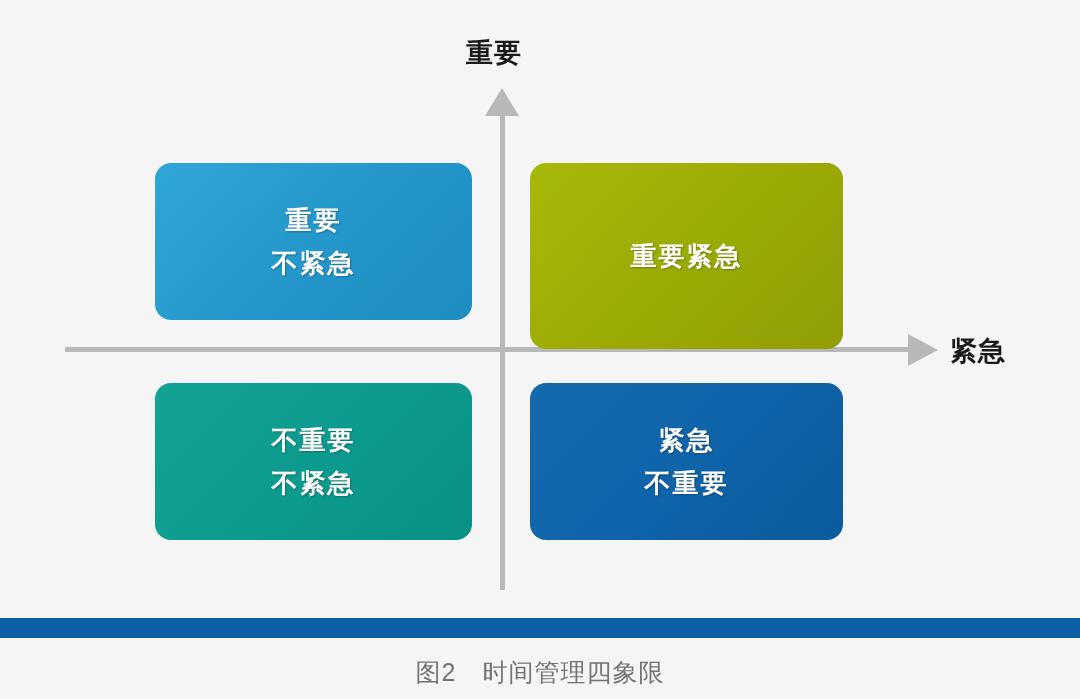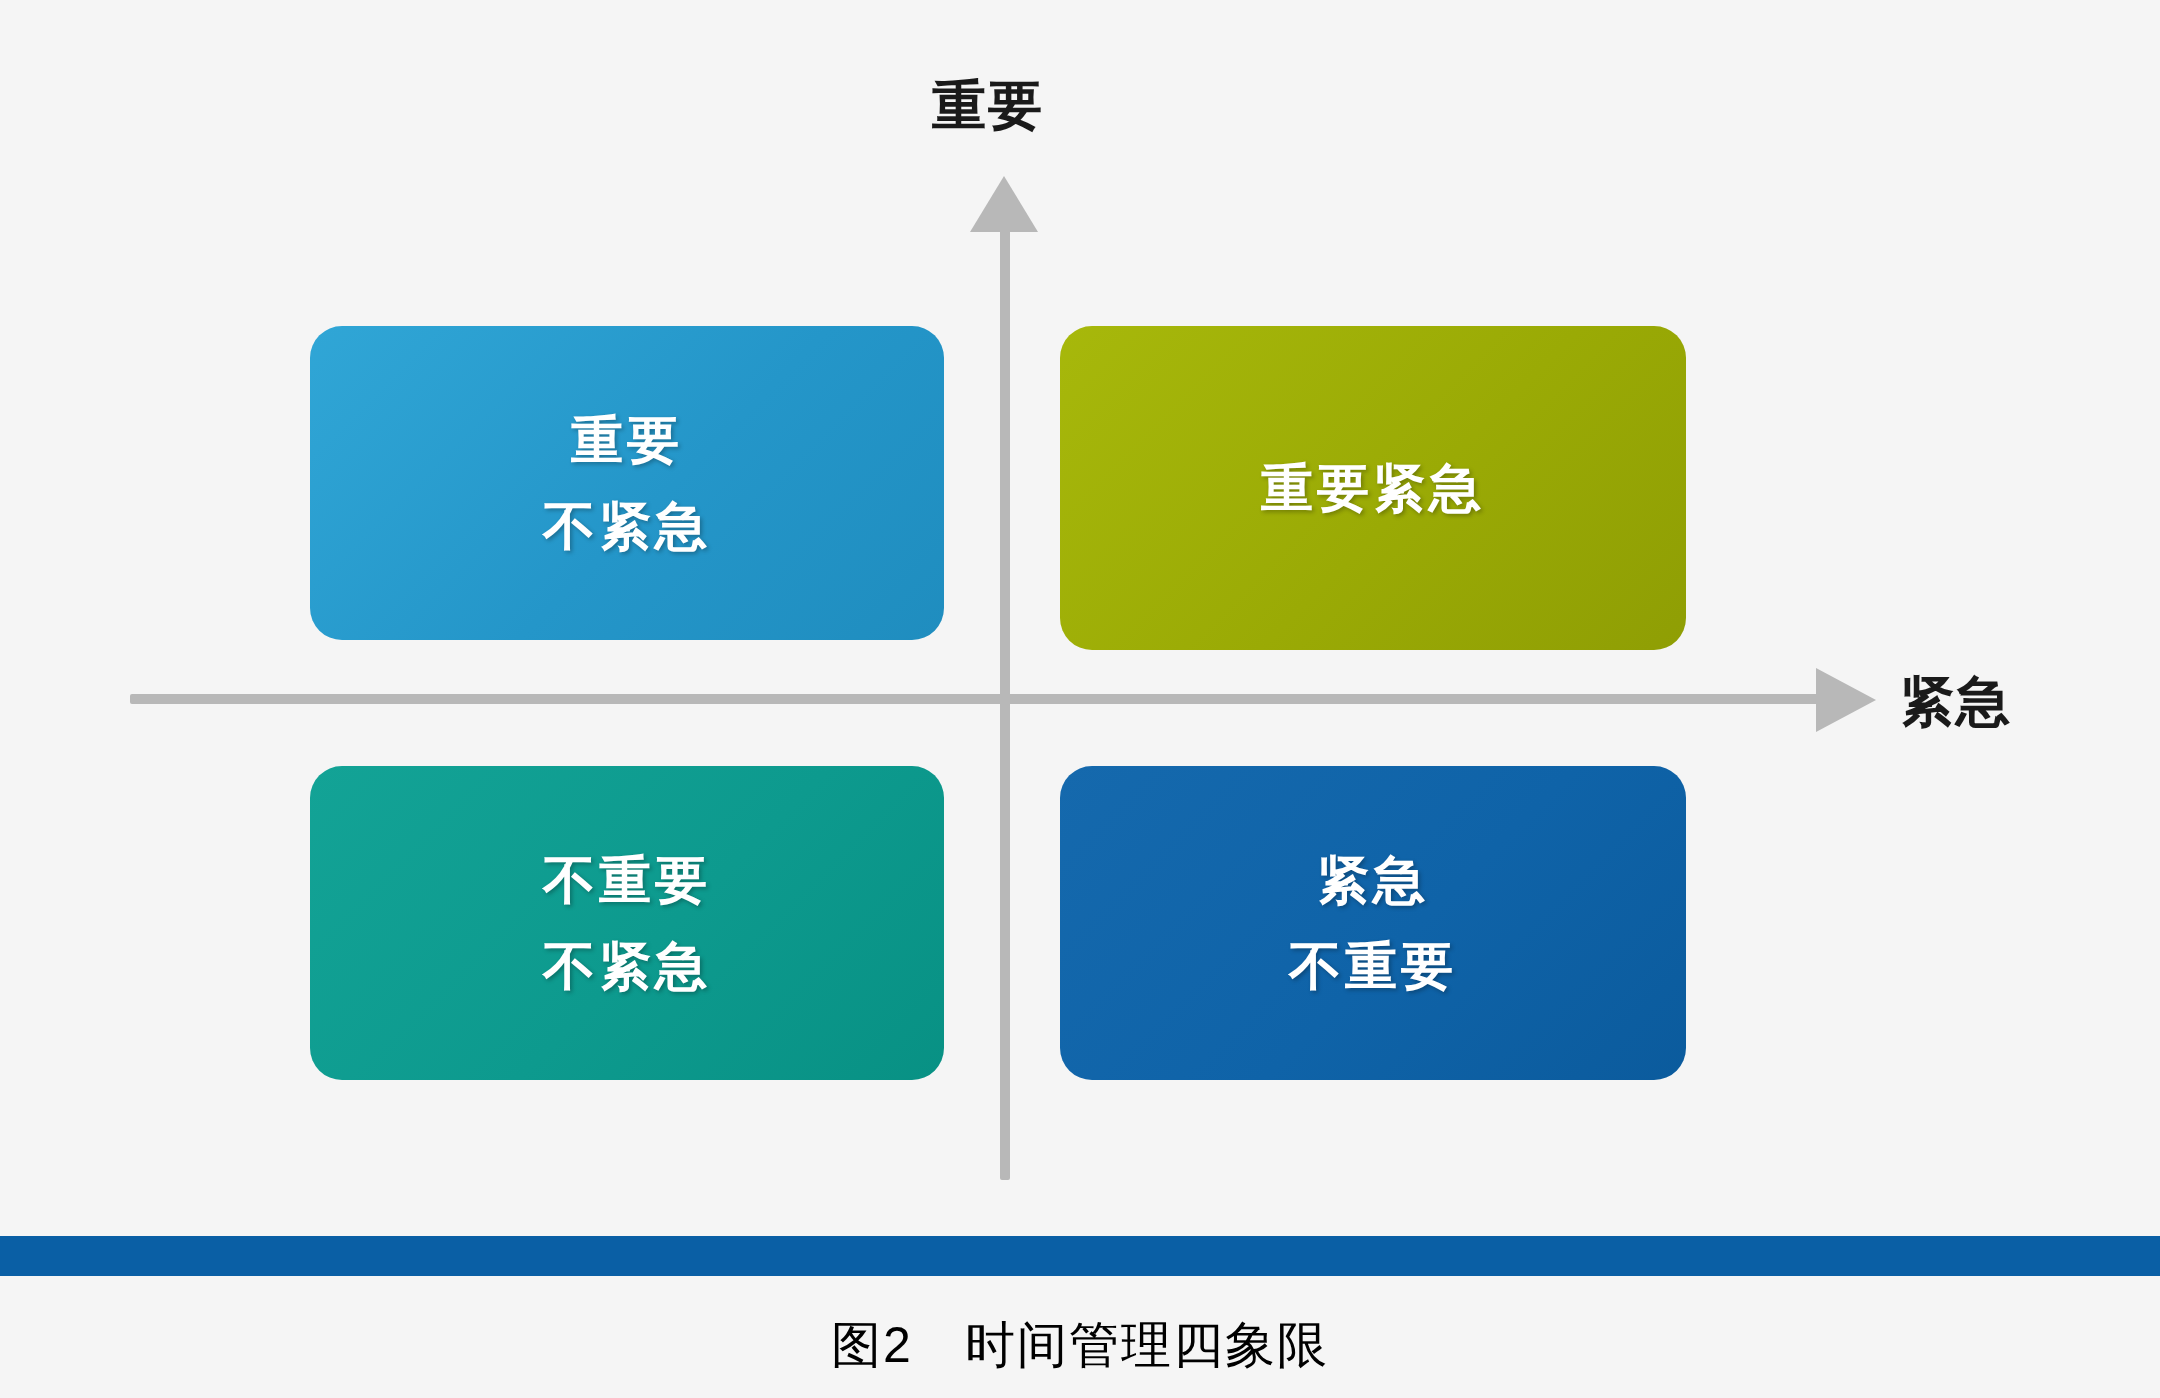--- a/index.html
+++ b/index.html
@@ -128,21 +128,21 @@
     left: 155px;
     top: 163px;
     width: 317px;
     height: 157px;
     background: linear-gradient(135deg, #30a6d6 0%, #2496c9 55%, #1f8dbf 100%);
   }
   #q-important-urgent {
     left: 530px;
     top: 163px;
     width: 313px;
-    height: 162px;
+    height: 186px;
     background: linear-gradient(135deg, #a7b80b 0%, #9aaa05 55%, #8f9e04 100%);
     text-align: center;
   }
   #q-notimportant-noturgent {
     left: 155px;
     top: 383px;
     width: 317px;
     height: 157px;
     background: linear-gradient(135deg, #13a396 0%, #0d9a8e 55%, #089184 100%);
   }
@@ -163,21 +163,21 @@
     height: 20px;
     background: #0a5fa5;
   }
   #figure-caption {
     position: absolute;
     left: 0;
     top: 656px;
     width: 1080px;
     text-align: center;
     font-size: 25px;
-    color: #000000;
+    color: #737373;
     letter-spacing: 1px;
     white-space: pre;
   }
 </style>
 </head>
 <body>
 
 <div id="figure-root">
 
   <div class="axis-v-line"></div>

